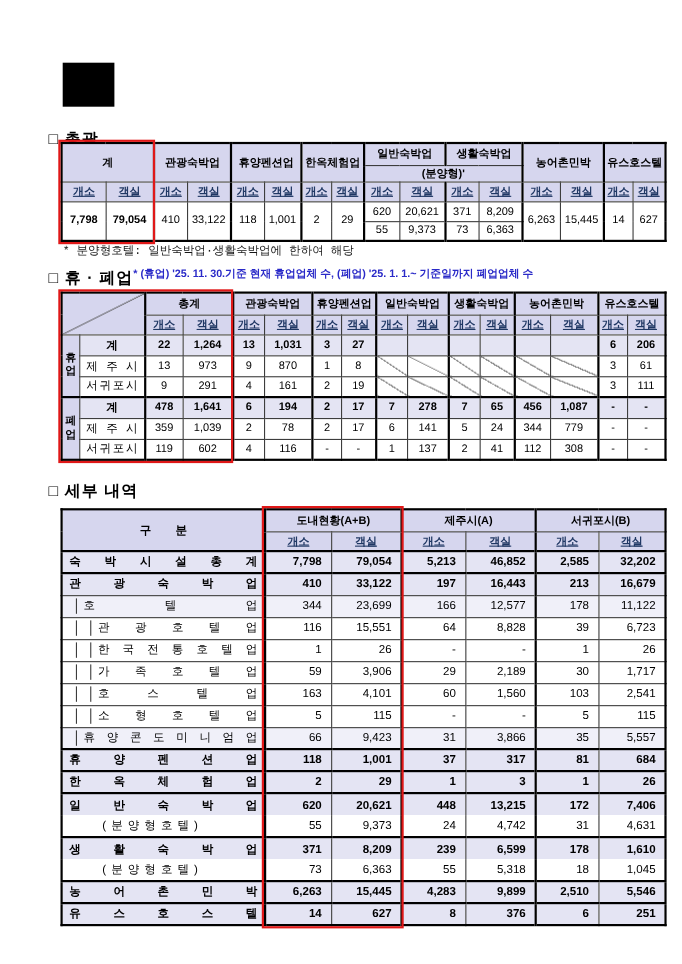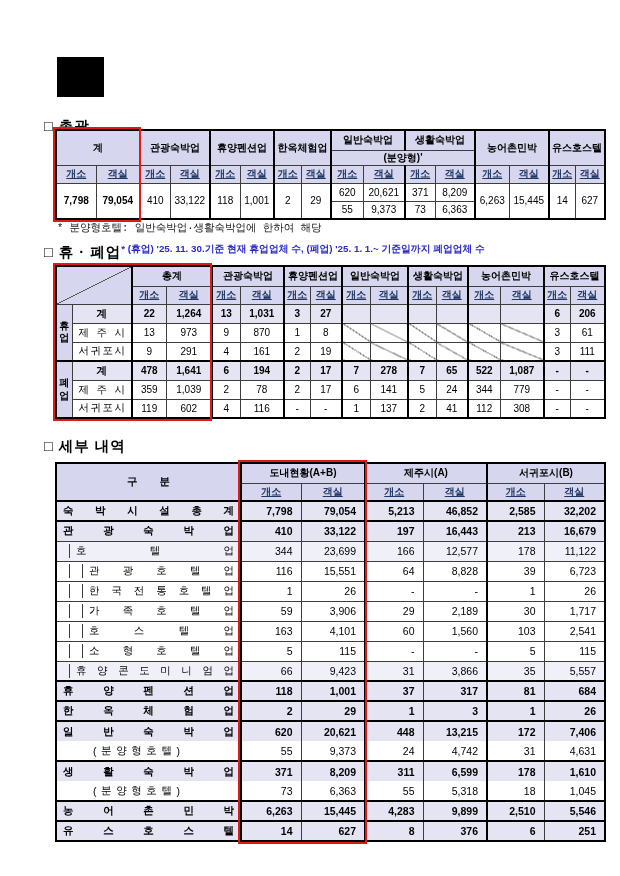--- a/index.html
+++ b/index.html
@@ -320,21 +320,21 @@
             <td class="gl ">478</td>
             <td>1,641</td>
             <td class="gl ">6</td>
             <td>194</td>
             <td class="gl ">2</td>
             <td>17</td>
             <td class="gl ">7</td>
             <td>278</td>
             <td class="gl ">7</td>
             <td>65</td>
-            <td class="gl ">522</td>
+            <td class="gl ">456</td>
             <td>1,087</td>
             <td class="gl ">-</td>
             <td>-</td>
           </tr>
           <tr>
             <th class="rlab">
               <div class="lblwrap">
                 <div class="sp">
                   <span>제</span>
                   <span>주</span>
@@ -697,21 +697,21 @@
                   <span>생</span>
                   <span>활</span>
                   <span>숙</span>
                   <span>박</span>
                   <span>업</span>
                 </div>
               </div>
             </td>
             <td class="num3 gl">371</td>
             <td class="num3">8,209</td>
-            <td class="num3 gl">311</td>
+            <td class="num3 gl">239</td>
             <td class="num3">6,599</td>
             <td class="num3 gl">178</td>
             <td class="num3">1,610</td>
           </tr>
           <tr class="l3">
             <td class="lbl">
               <div class="lblwrap">
                 <div class="sp">
                   <span>(</span>
                   <span>분</span>

